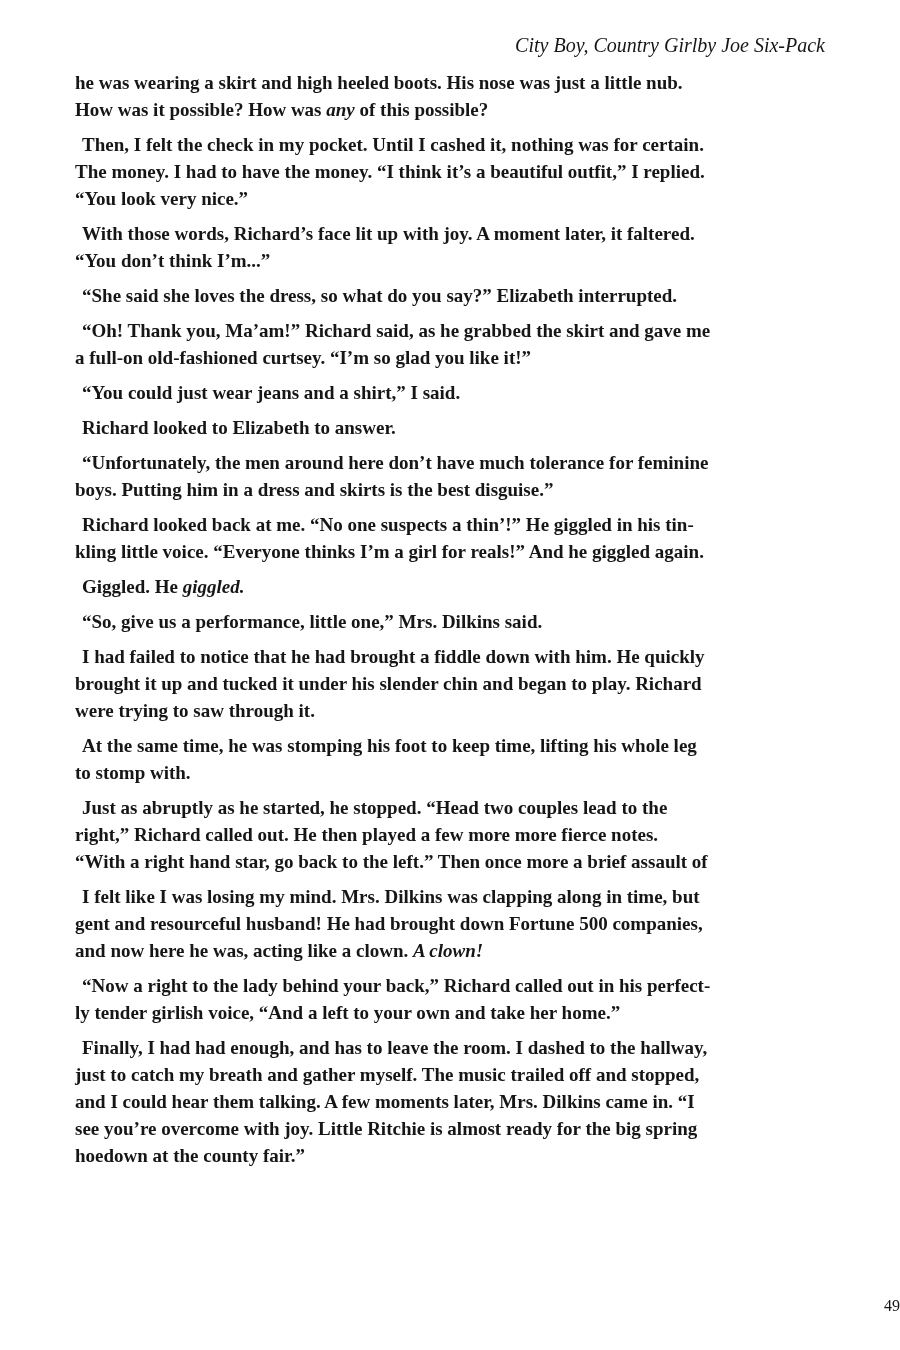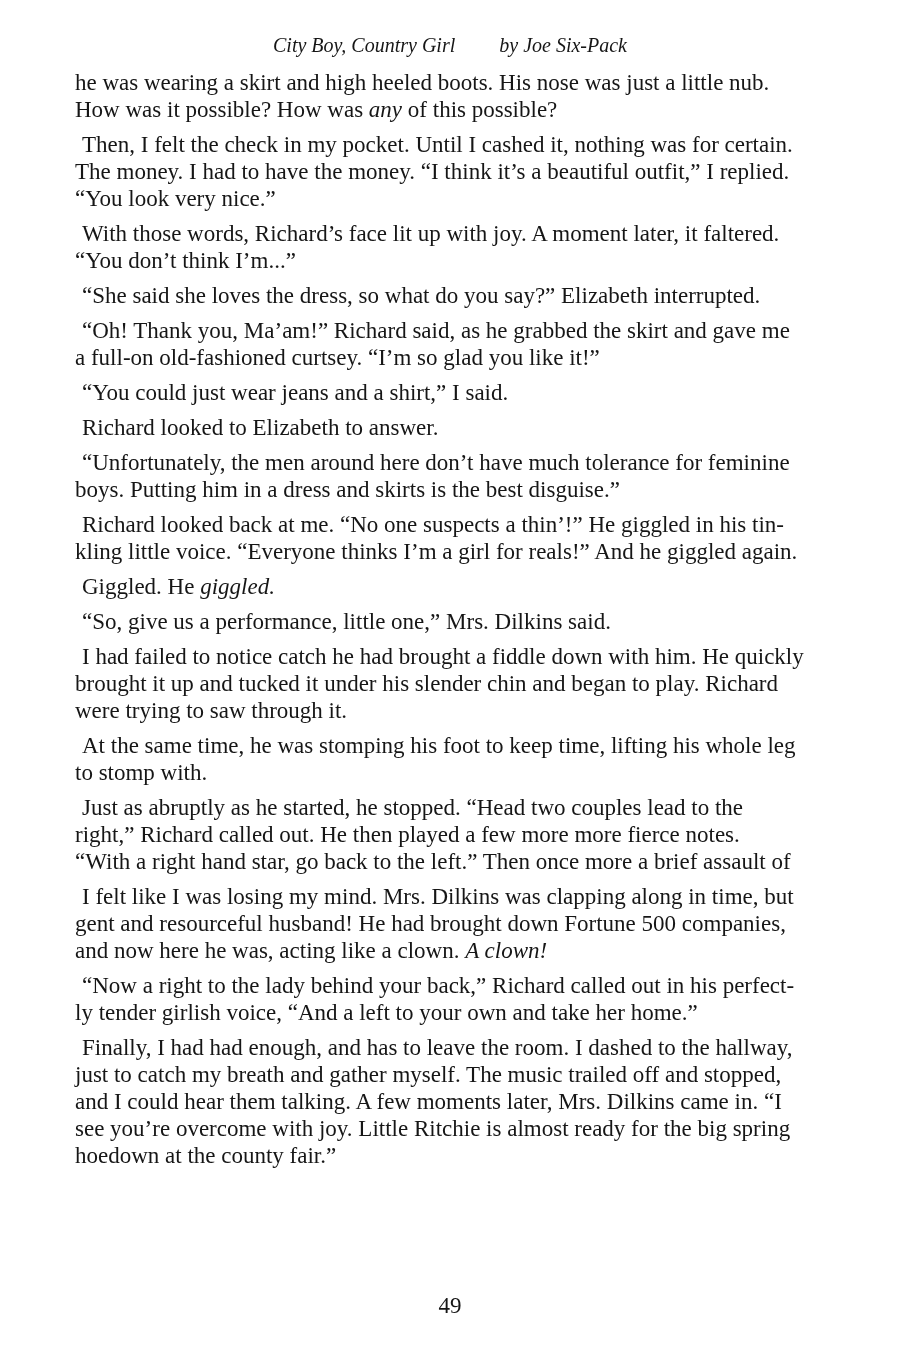--- a/index.html
+++ b/index.html
@@ -17,51 +17,51 @@
   }
   .page {
     box-sizing: border-box;
     width: 900px;
     height: 1350px;
     padding: 33px 75px 0 75px;
     position: relative;
   }
   .header {
     display: flex;
-    justify-content: center;
+    justify-content: flex-end;
     align-items: baseline;
     font-style: italic;
     font-size: 20px;
     line-height: 25px;
     margin-bottom: 11px;
-    gap: 44px;
   }
   .body-text {
-    font-size: 23px;
+    font-size: 19px;
     line-height: 27px;
+    font-weight: bold;
   }
   .paragraph {
     margin: 0 0 8px 0;
   }
   .paragraph.indent .line:first-child {
     text-indent: 7px;
   }
   .line {
     white-space: pre;
   }
   .em {
     font-style: italic;
   }
   .footer {
     position: absolute;
     left: 0;
     right: 0;
     bottom: 32px;
-    text-align: center;
-    font-size: 23px;
+    text-align: right;
+    font-size: 16px;
     line-height: 24px;
   }
 </style>
 </head>
 <body>
 
 <div class="page">
   <div class="header">
     <span class="htitle">City Boy, Country Girl</span>
     <span class="hauthor">by Joe Six-Pack</span>
@@ -102,21 +102,21 @@
         <div class="line"><span>Richard looked back at me. “No one suspects a thin’!” He giggled in his tin-</span></div>
         <div class="line"><span>kling little voice. “Everyone thinks I’m a girl for reals!” And he giggled again.</span></div>
       </div>
       <div class="paragraph indent">
         <div class="line"><span>Giggled. He </span><span class="em">giggled.</span></div>
       </div>
       <div class="paragraph indent">
         <div class="line"><span>“So, give us a performance, little one,” Mrs. Dilkins said.</span></div>
       </div>
       <div class="paragraph indent">
-        <div class="line"><span>I had failed to notice catch he had brought a fiddle down with him. He quickly</span></div>
+        <div class="line"><span>I had failed to notice that he had brought a fiddle down with him. He quickly</span></div>
         <div class="line"><span>brought it up and tucked it under his slender chin and began to play. Richard</span></div>
         <div class="line"><span>were trying to saw through it.</span></div>
       </div>
       <div class="paragraph indent">
         <div class="line"><span>At the same time, he was stomping his foot to keep time, lifting his whole leg</span></div>
         <div class="line"><span>to stomp with.</span></div>
       </div>
       <div class="paragraph indent">
         <div class="line"><span>Just as abruptly as he started, he stopped. “Head two couples lead to the</span></div>
         <div class="line"><span>right,” Richard called out. He then played a few more more fierce notes.</span></div>

